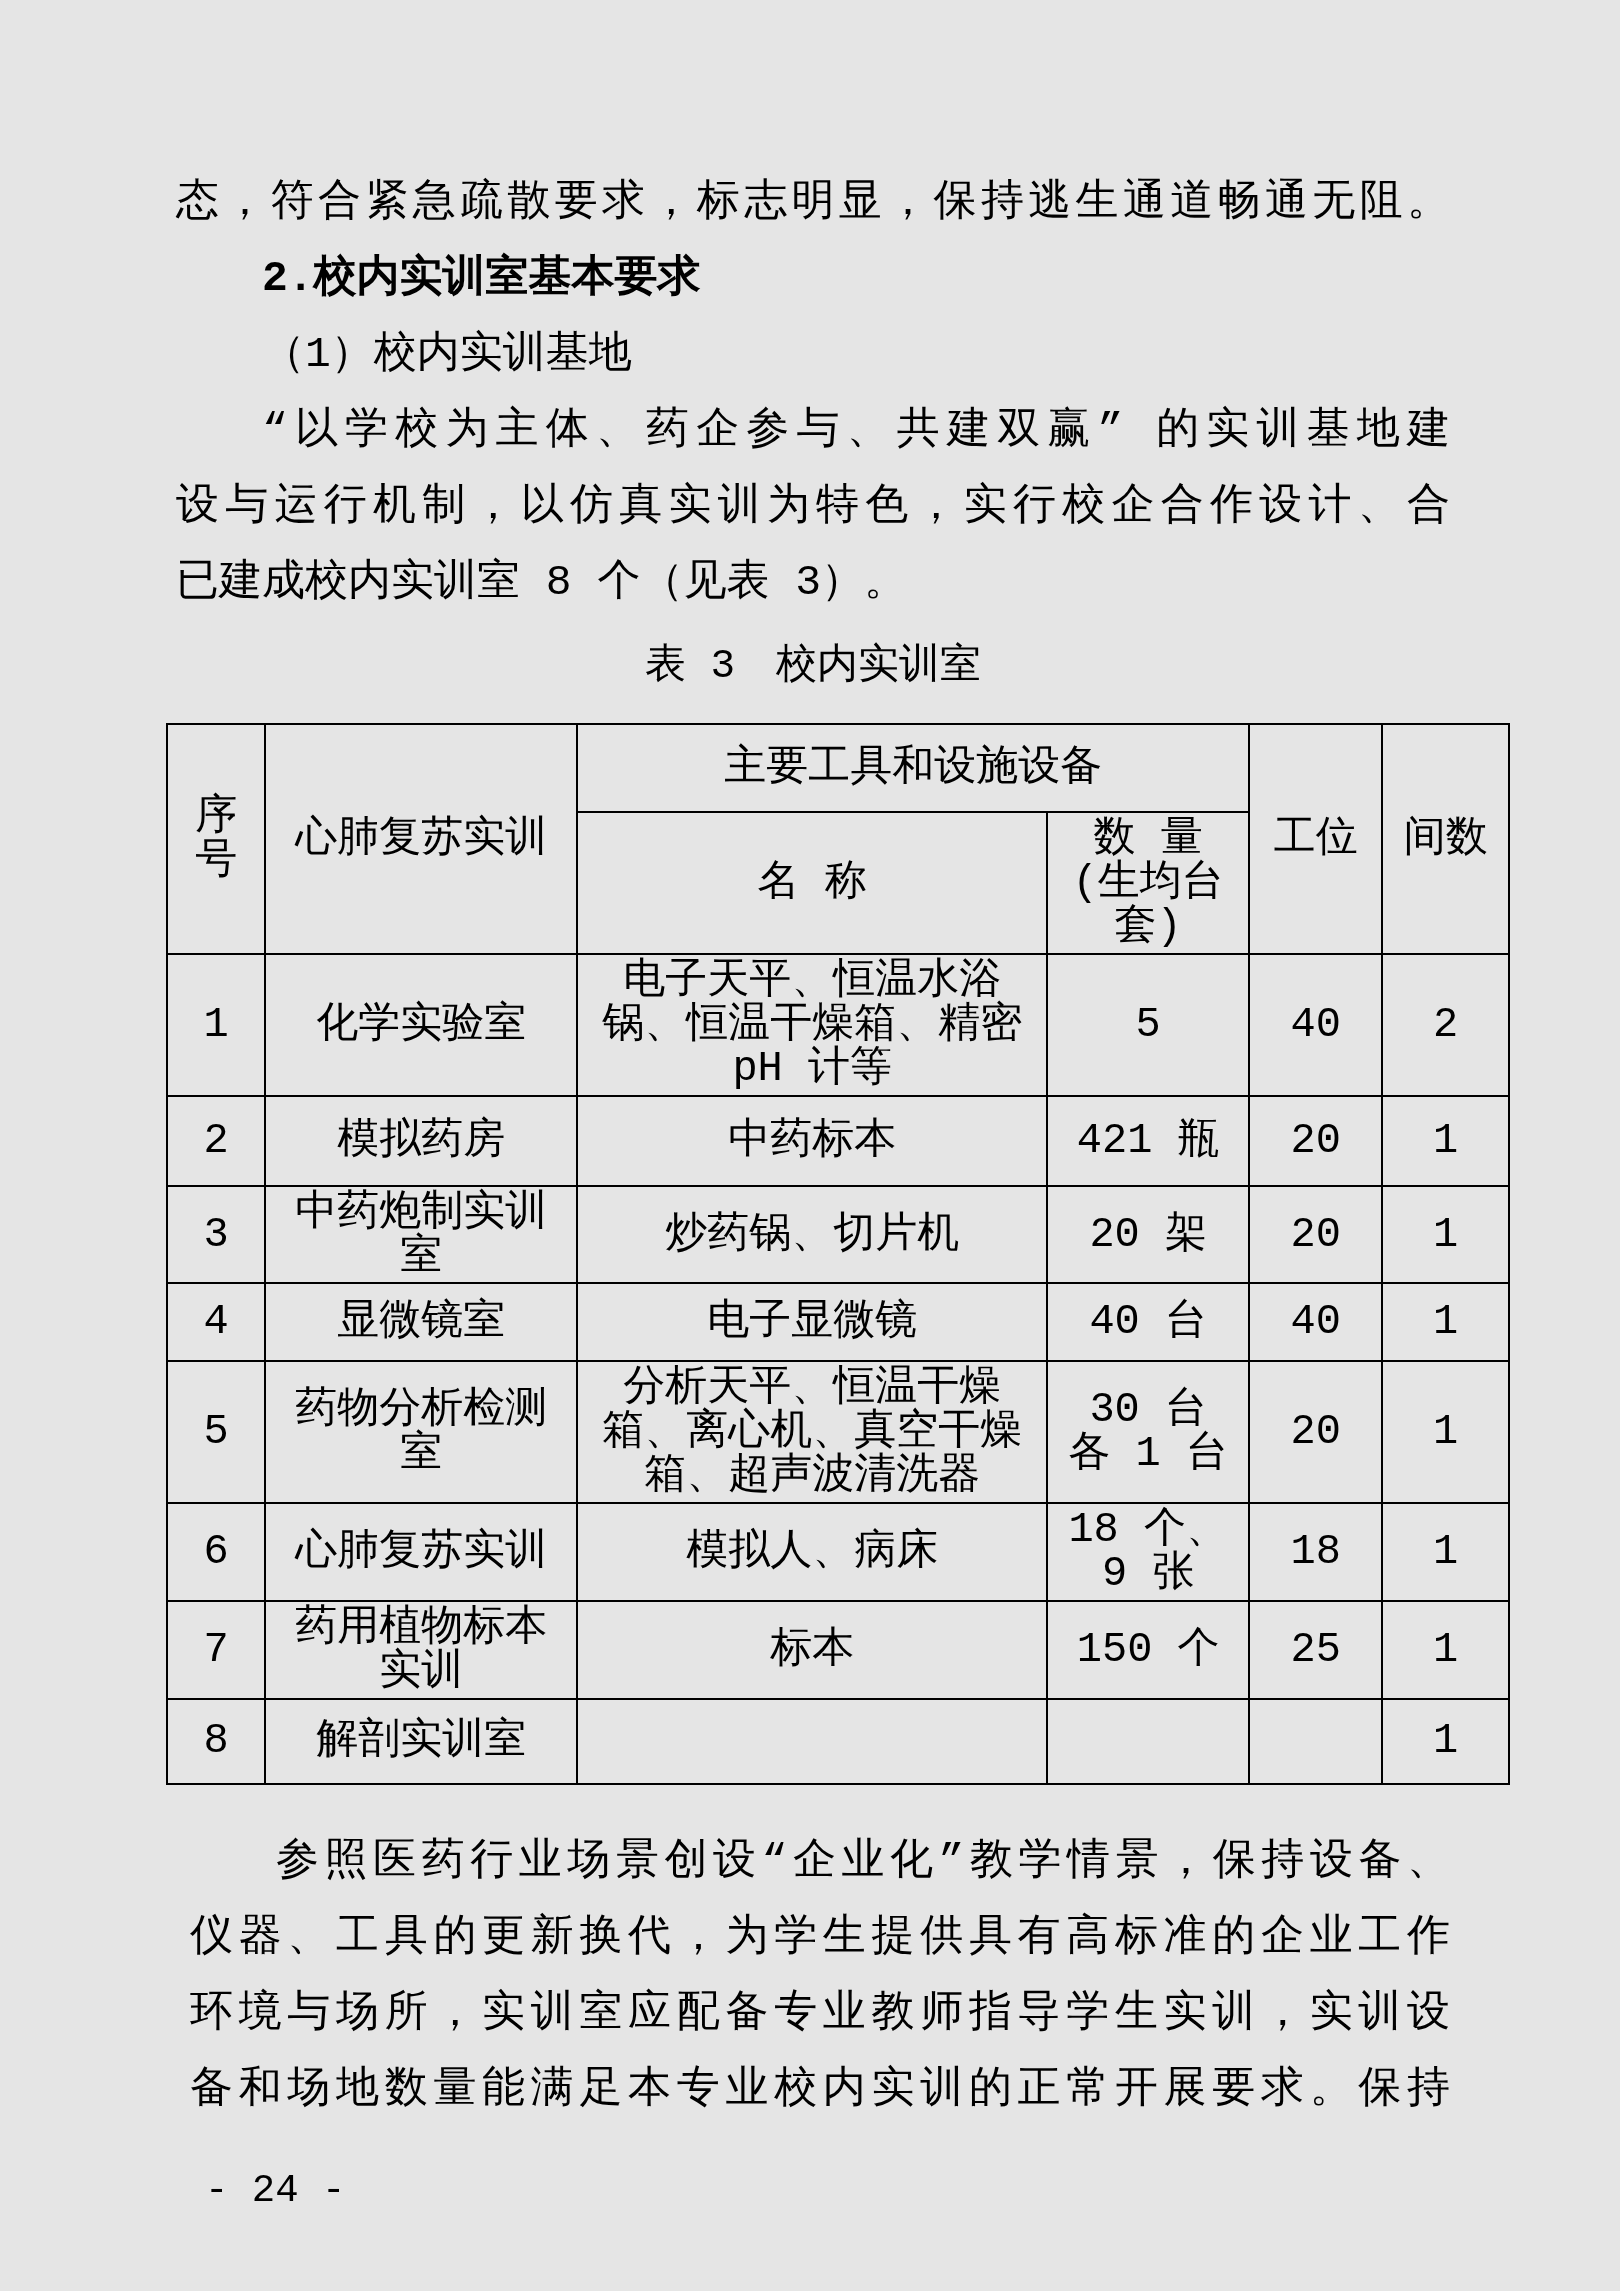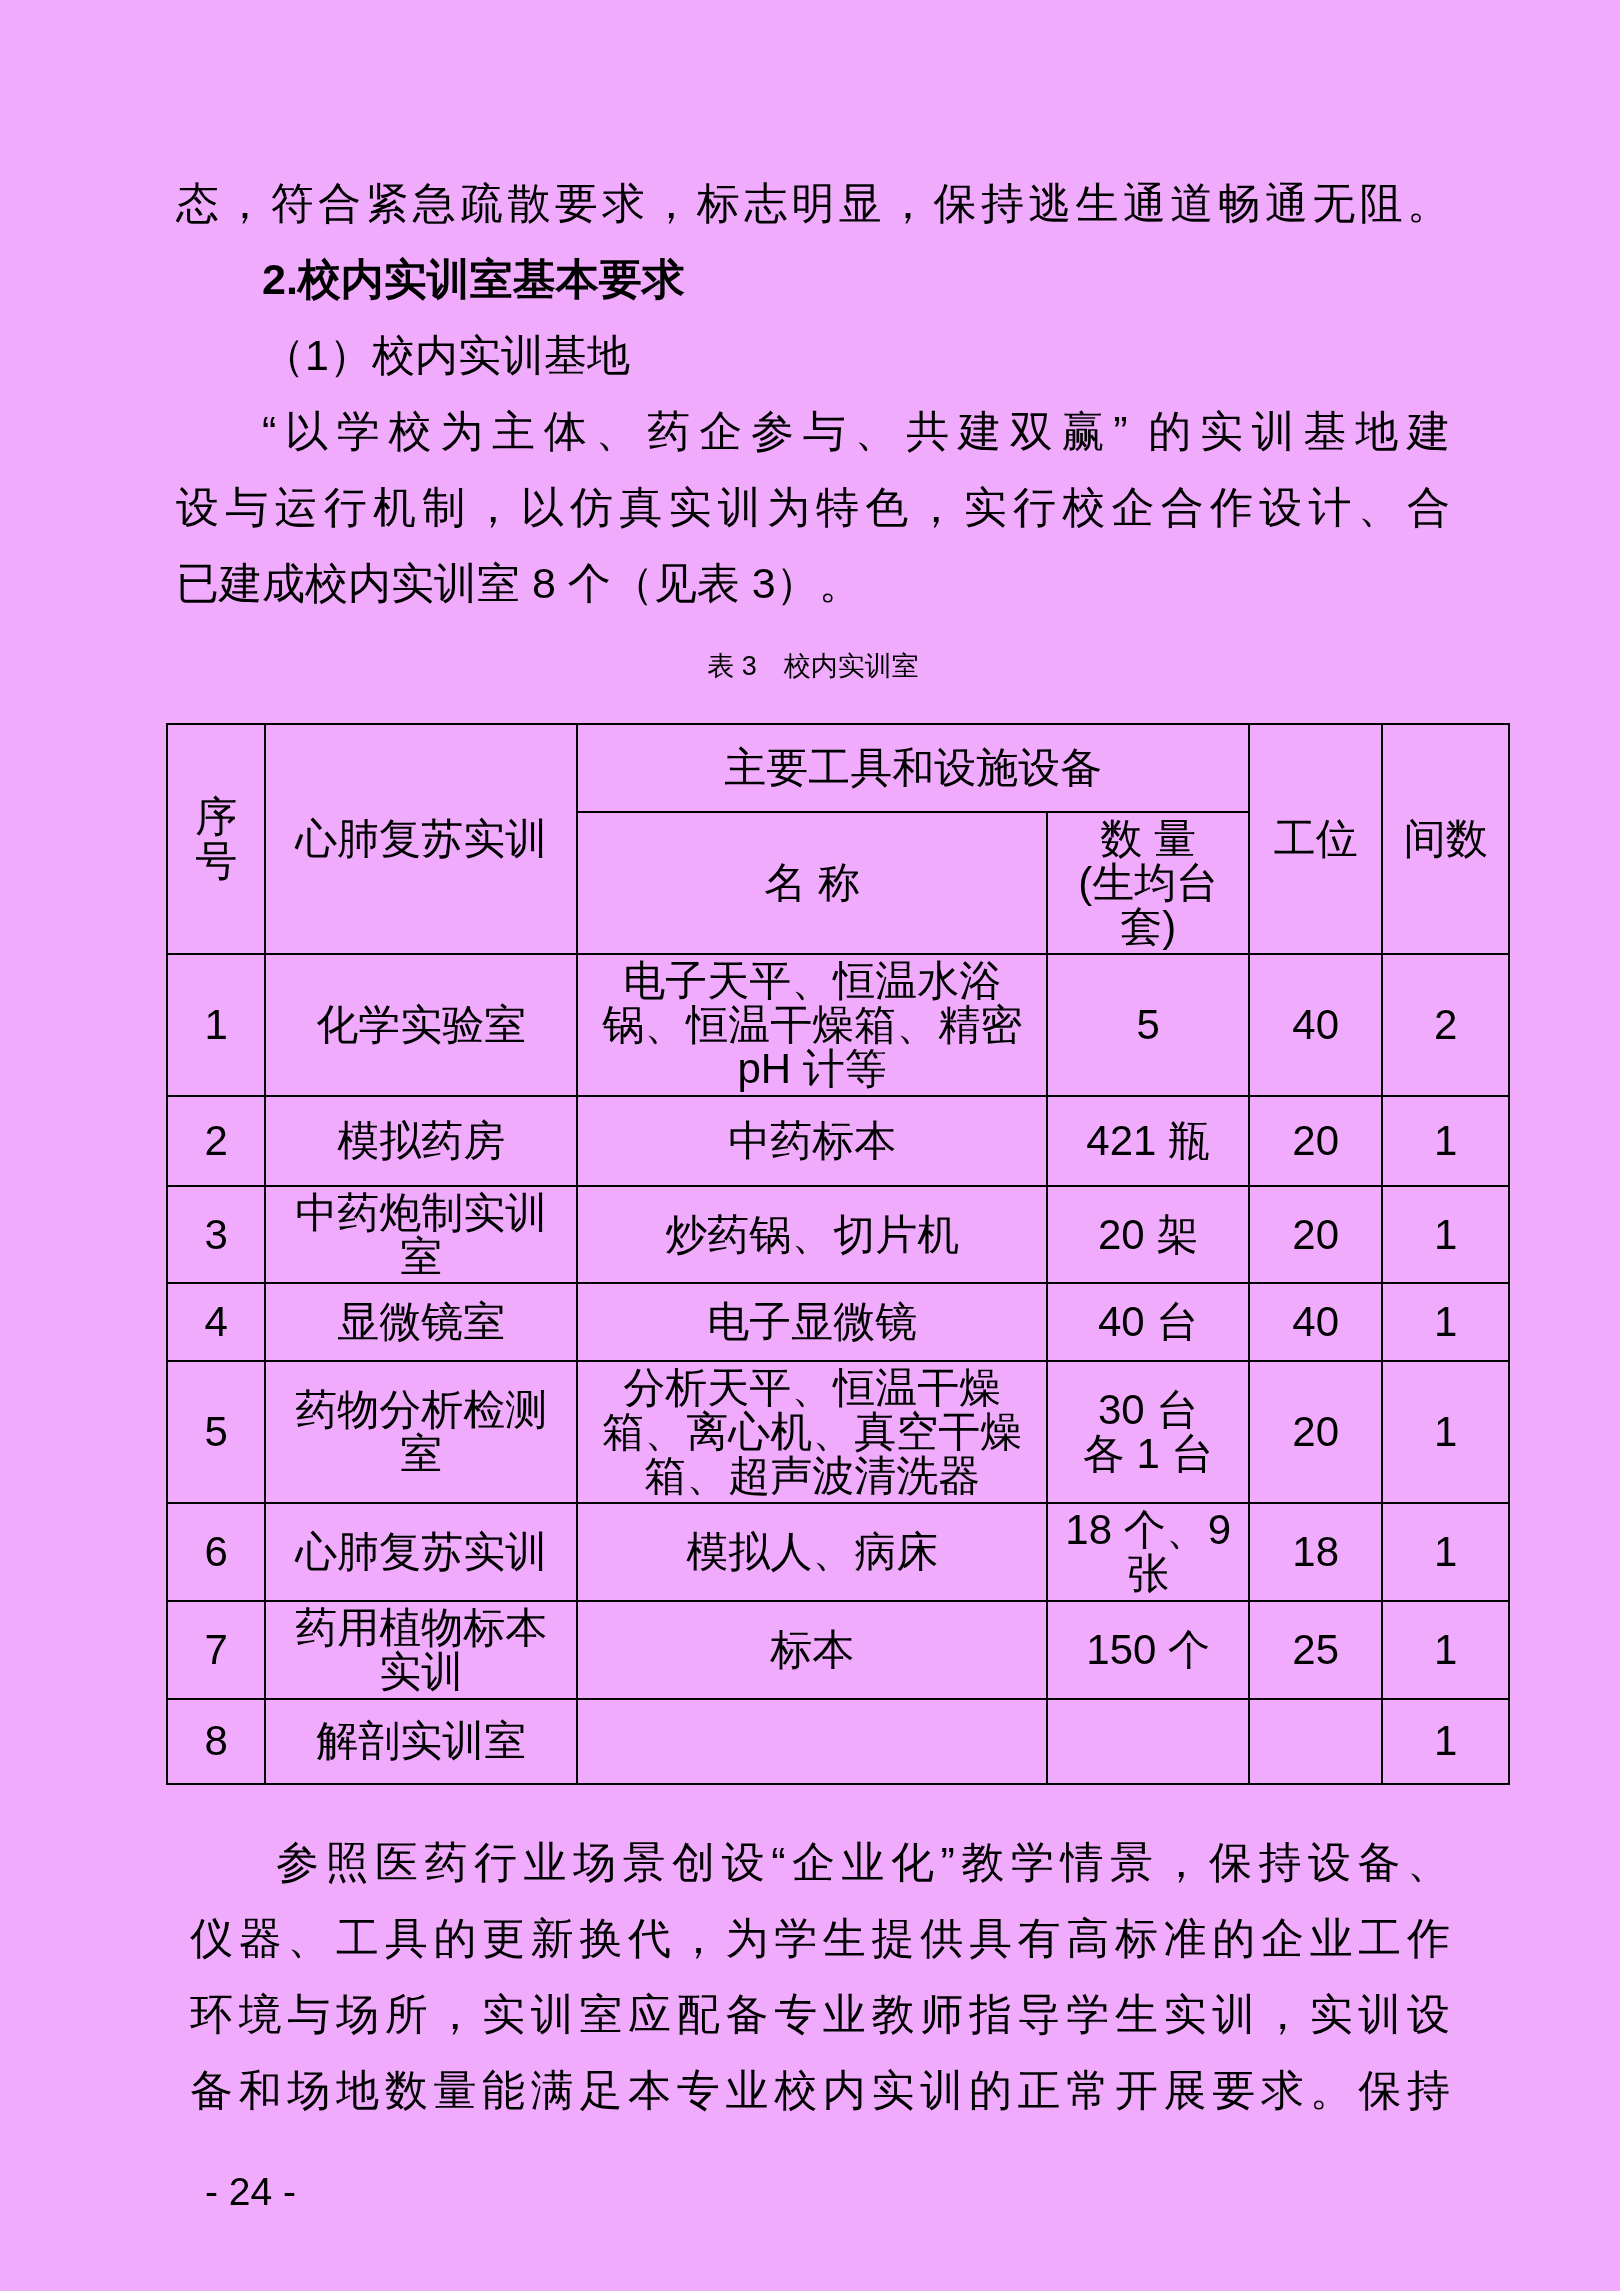--- a/index.html
+++ b/index.html
@@ -1,22 +1,22 @@
 <!DOCTYPE html>
 <html><head>
 <meta charset="utf-8">
 <style>
   html, body { margin: 0; padding: 0; background: #ffffff; }
   .page {
     position: relative;
     width: 1620px;
     height: 2292px;
-    background: #f0abfc;
+    background: #e5e5e5;
     color: #000000;
-    font-family: Liberation Sans, sans-serif;
+    font-family: Liberation Mono, monospace;
     overflow: hidden;
   }
   .content {
     position: absolute;
     left: 176px;
     top: 0;
     width: 1274px;
     padding-top: 165px;
   }
   .bodyline {
@@ -34,21 +34,21 @@
     font-weight: bold;
     text-indent: 86px;
   }
   .subheading {
     font-size: 43px;
     line-height: 76px;
     text-indent: 86px;
   }
   .caption {
     margin-top: 15.7px;
-    font-size: 27px;
+    font-size: 41px;
     line-height: 59px;
     text-align: right;
     text-align-last: center;
   }
   table.rooms {
     margin-top: 27.4px;
     margin-left: -9.8px;
     border-collapse: collapse;
     table-layout: fixed;
     width: 1343px;

